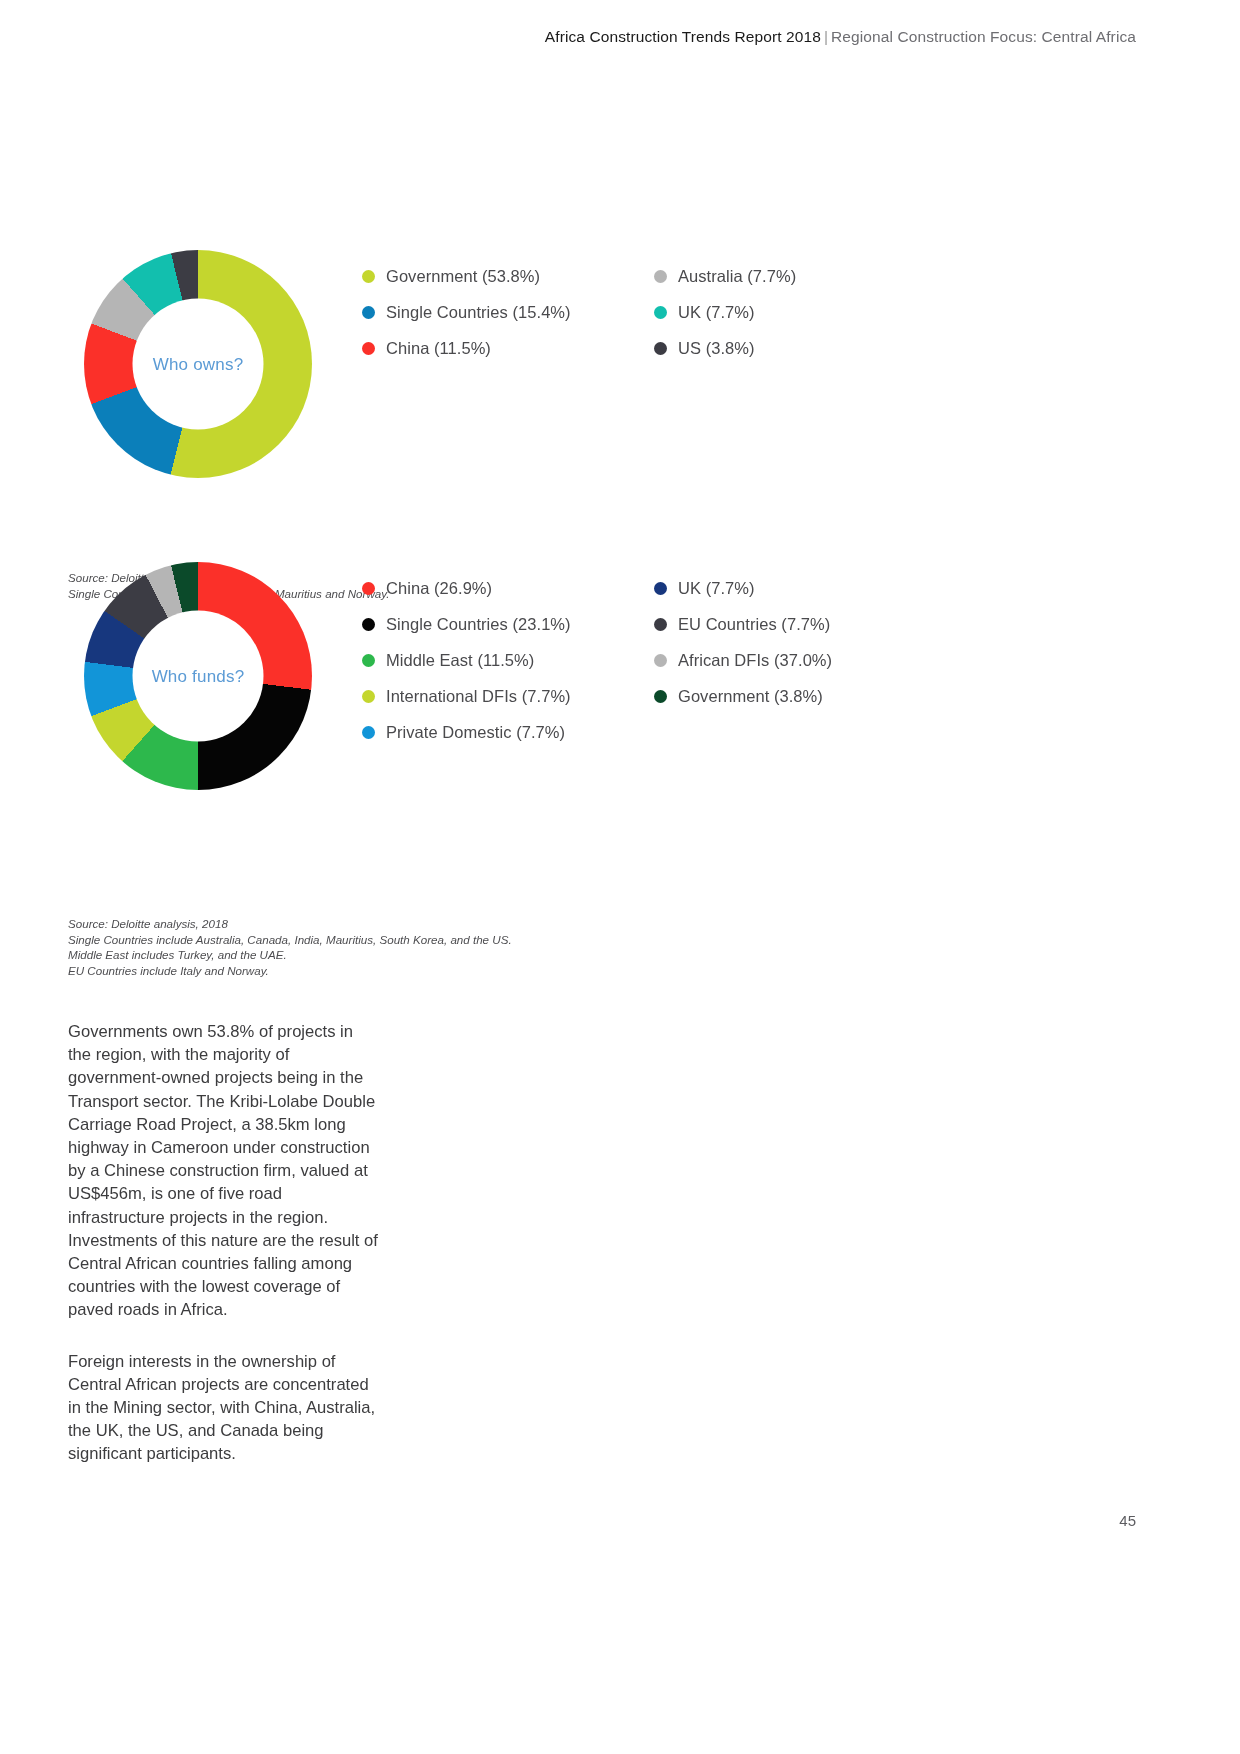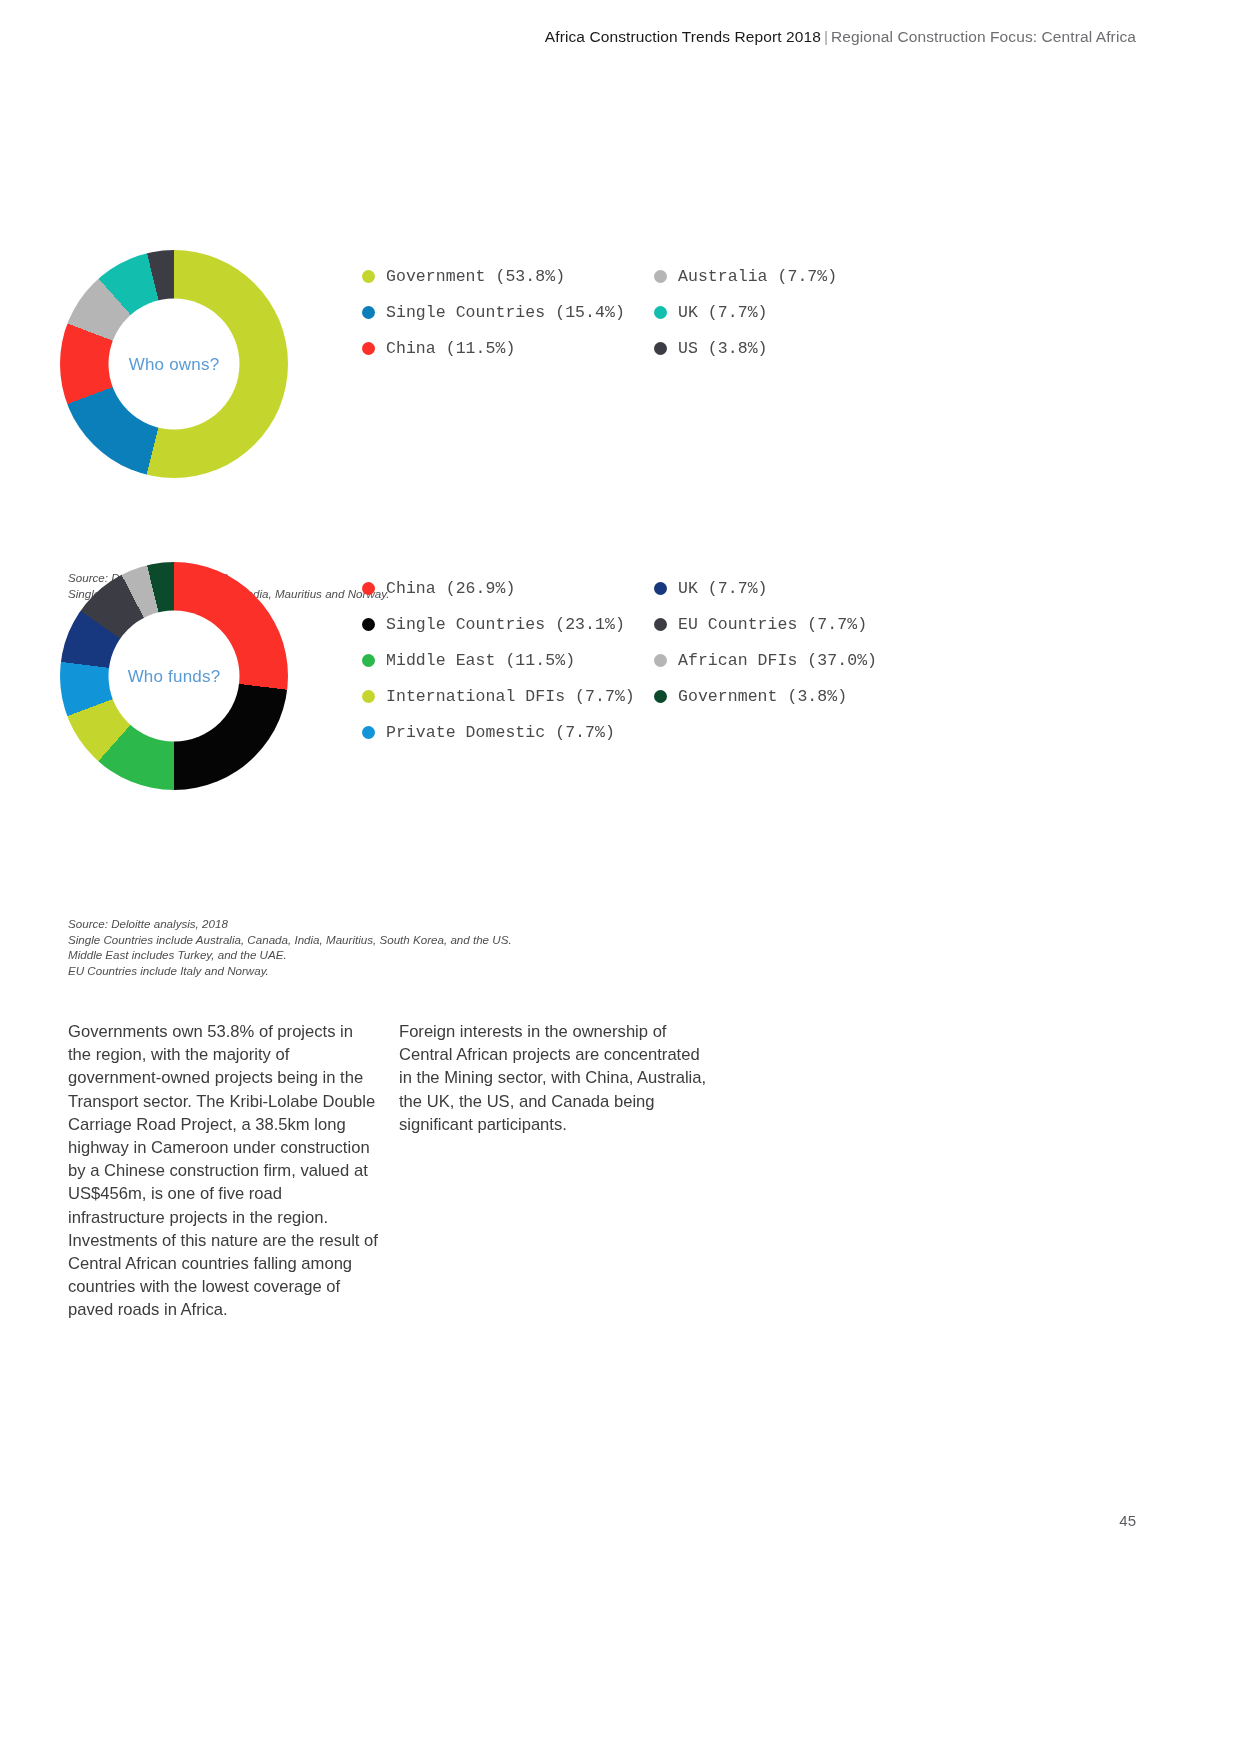--- a/index.html
+++ b/index.html
@@ -35,21 +35,21 @@
     color: #6e6e72;
   }
 
   
   .chart-block { position: absolute; left: 0; width: 1240px; }
   #block-owns  { top: 250px; }
   #block-funds { top: 562px; }
 
   .donut-wrap {
     position: absolute;
-    left: 60px;
+    left: 84px;
     width: 228px;
     height: 228px;
   }
   .donut {
     position: relative;
     width: 228px;
     height: 228px;
     border-radius: 50%;
   }
   .donut-hole {
@@ -83,21 +83,20 @@
   .legend-col { display: flex; flex-direction: column; }
   .legend-col.col-a { width: 292px; }
   .legend-col.col-b { width: 228px; }
   .legend-item {
     display: flex;
     align-items: center;
     height: 36px;
     font-size: 16.5px;
     color: #4a4a4d;
     white-space: nowrap;
-    font-family: Liberation Mono, monospace;
   }
   .legend-dot {
     width: 13px;
     height: 13px;
     border-radius: 50%;
     margin-right: 11px;
     flex: 0 0 auto;
   }
   .legend-text { letter-spacing: 0.05px; }
 
@@ -115,21 +114,22 @@
   #note-funds { top: 916px; }
   .source-note div { display: block; }
 
   
   .body-copy {
     position: absolute;
     top: 1020px;
     left: 68px;
     width: 650px;
     display: flex;
-    gap: 20px;
+    gap: 28px;
+    flex-direction: column;
   }
   .body-col { width: 311px; }
   .body-col p {
     margin: 0 0 22px 0;
     font-size: 16.6px;
     line-height: 23.2px;
     color: #3c3c3e;
   }
   .body-col p:last-child { margin-bottom: 0; }
 

